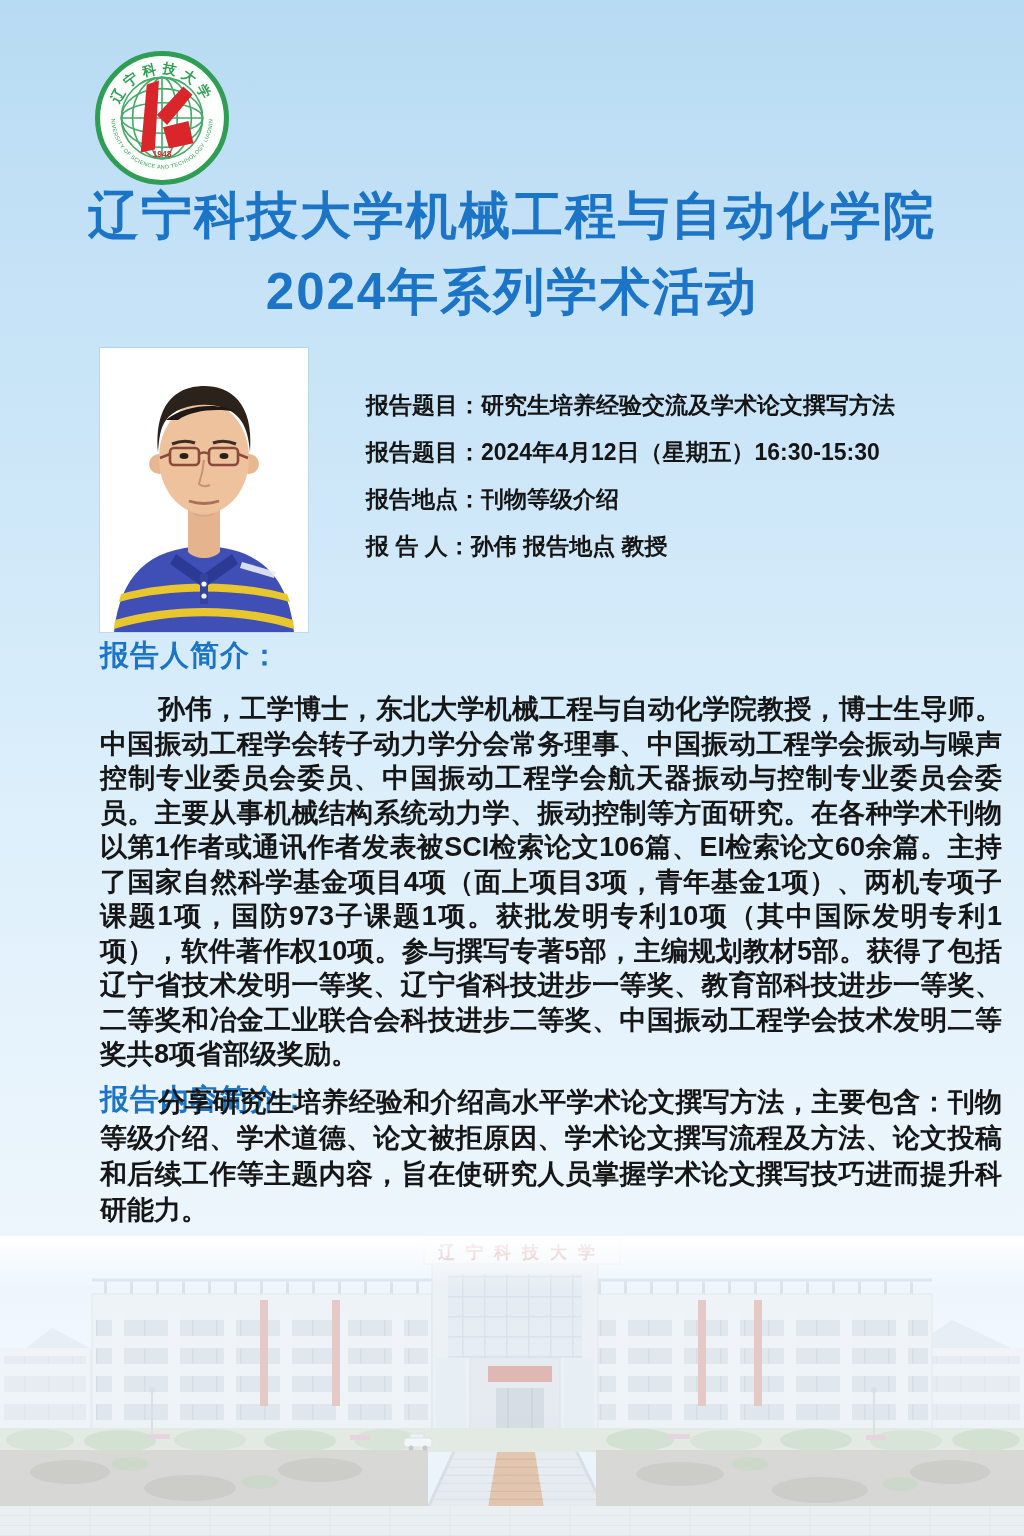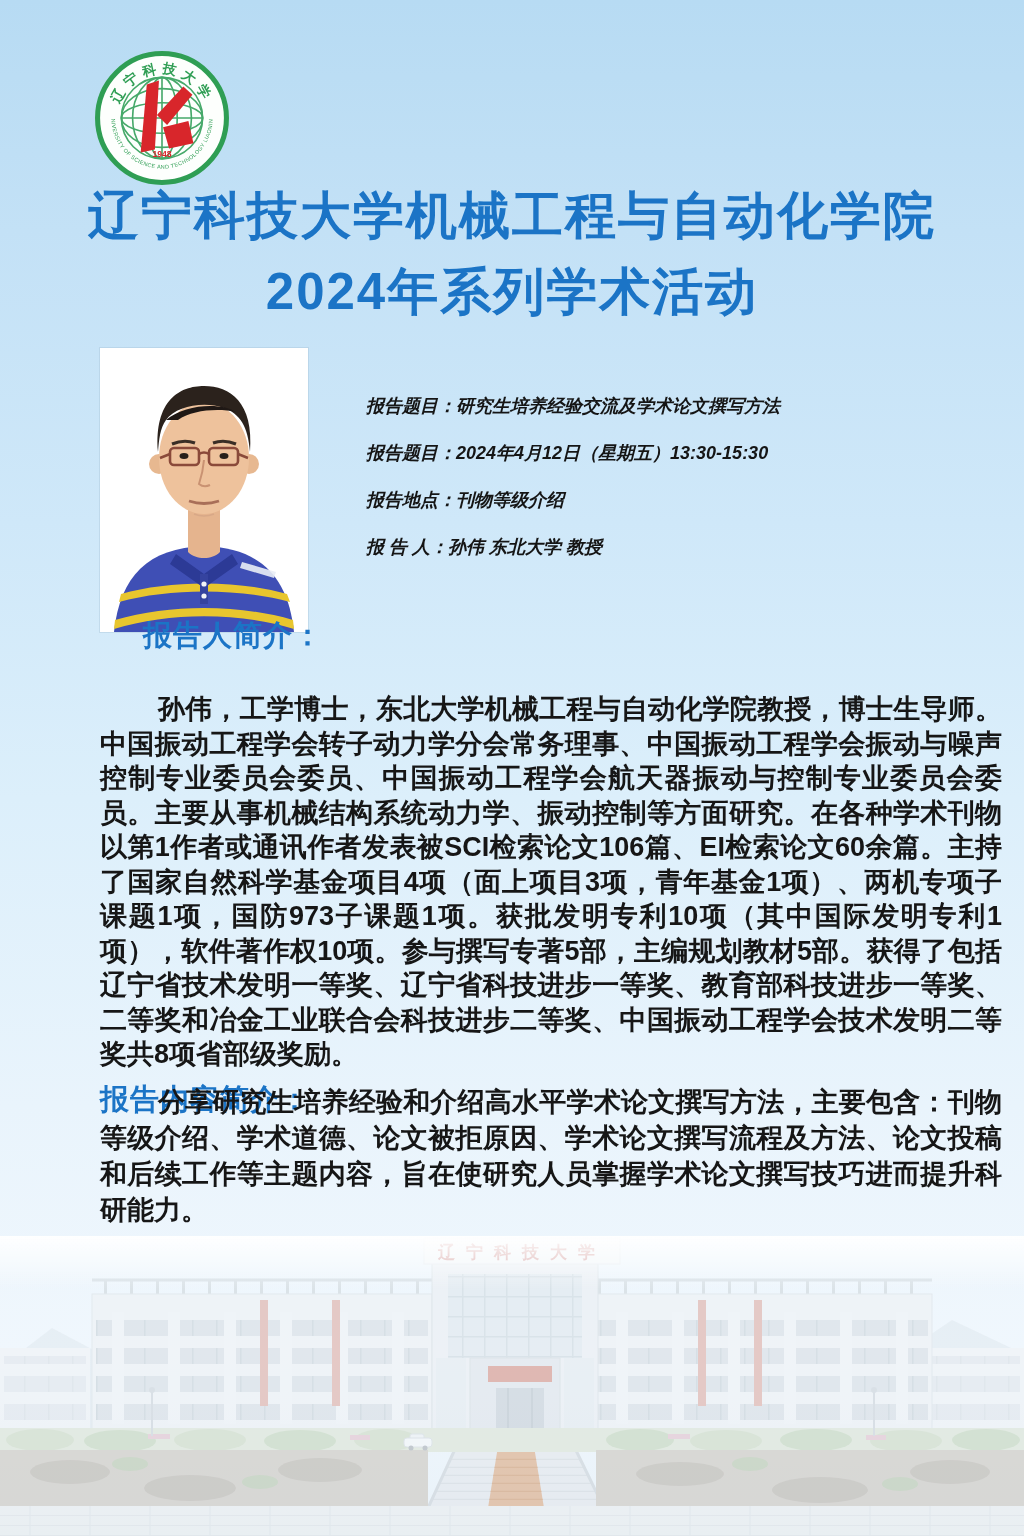--- a/index.html
+++ b/index.html
@@ -6,24 +6,24 @@
   .poster{
     position:relative;width:1024px;height:1536px;margin:0 auto;overflow:hidden;
     background:linear-gradient(180deg,#b7dbf3 0%,#c3e1f6 15%,#cfe8f9 34%,#dceffb 52%,#e9f4fc 72%,#f0f7fd 88%,#e9f2f9 100%);
     font-family:"Liberation Sans","DejaVu Sans",sans-serif;
   }
   .logo{position:absolute;left:94px;top:50px;width:136px;height:136px;z-index:3;}
   .title{position:absolute;left:0;right:0;top:178px;text-align:center;z-index:3;
     color:#1b74c6;font-weight:bold;font-size:51px;line-height:76px;letter-spacing:2px;}
   .speaker-photo{position:absolute;left:100px;top:348px;width:208px;height:284px;z-index:3;
     box-shadow:0 0 0 1px rgba(160,190,210,.35);}
-  .info{position:absolute;left:366px;top:382px;z-index:3;color:#151515;font-weight:bold;font-size:18px;font-style:italic;}
+  .info{position:absolute;left:366px;top:382px;z-index:3;color:#151515;font-weight:bold;font-size:23px;}
   .info-row{height:47px;display:flex;align-items:center;white-space:pre;}
   .sec-heading{position:absolute;left:100px;z-index:3;color:#1b74c6;font-weight:bold;font-size:29px;letter-spacing:1px;}
-  .bio-heading{top:616px;margin-left:43px;}
+  .bio-heading{top:636px;}
   .content-heading{top:1080px;}
   .para{position:absolute;left:100px;width:902px;z-index:3;color:#161616;font-weight:bold;
     font-size:27px;line-height:34.5px;text-align:justify;text-indent:2.15em;letter-spacing:0;}
   .bio-text{top:692px;}
   .content-text{top:1084px;line-height:36px;}
   .campus{position:absolute;left:0;top:1236px;width:1024px;height:300px;z-index:1;}
 </style>
 </head>
 <body>
 
@@ -245,23 +245,23 @@
       <ellipse cx="124" cy="108" rx="4.5" ry="3" fill="#27201b"></ellipse>
 
       <path d="M104 112 C103 124 101 130 99 136 Q104 140 110 137" stroke="#c99272" stroke-width="2" fill="none"></path>
       <path d="M89 153 Q104 158 119 153" stroke="#a96f58" stroke-width="2.8" fill="none"></path>
       <path d="M94 166 Q104 170 114 166" stroke="#d8a887" stroke-width="1.6" fill="none"></path>
     </svg>
   </div>
 
   <div class="info">
     <div class="info-row"><span>报告题目：</span><span>研究生培养经验交流及学术论文撰写方法</span></div>
-    <div class="info-row"><span>报告题目：</span><span>2024年4月12日（星期五）13:30-15:30</span></div>
+    <div class="info-row"><span>报告题目：</span><span>2024年4月12日（星期五）16:30-15:30</span></div>
     <div class="info-row"><span>报告地点：</span><span>刊物等级介绍</span></div>
-    <div class="info-row"><span>报 告 人：</span><span>孙伟 东北大学 教授</span></div>
+    <div class="info-row"><span>报 告 人：</span><span>孙伟 报告地点 教授</span></div>
   </div>
 
   <div class="sec-heading bio-heading">报告人简介：</div>
   <div class="para bio-text">孙伟，工学博士，东北大学机械工程与自动化学院教授，博士生导师。中国振动工程学会转子动力学分会常务理事、中国振动工程学会振动与噪声控制专业委员会委员、中国振动工程学会航天器振动与控制专业委员会委员。主要从事机械结构系统动力学、振动控制等方面研究。在各种学术刊物以第1作者或通讯作者发表被SCI检索论文106篇、EI检索论文60余篇。主持了国家自然科学基金项目4项（面上项目3项，青年基金1项）、两机专项子课题1项，国防973子课题1项。获批发明专利10项（其中国际发明专利1项），软件著作权10项。参与撰写专著5部，主编规划教材5部。获得了包括辽宁省技术发明一等奖、辽宁省科技进步一等奖、教育部科技进步一等奖、二等奖和冶金工业联合会科技进步二等奖、中国振动工程学会技术发明二等奖共8项省部级奖励。</div>
 
   <div class="sec-heading content-heading">报告内容简介：</div>
   <div class="para content-text">分享研究生培养经验和介绍高水平学术论文撰写方法，主要包含：刊物等级介绍、学术道德、论文被拒原因、学术论文撰写流程及方法、论文投稿和后续工作等主题内容，旨在使研究人员掌握学术论文撰写技巧进而提升科研能力。</div>
 
 </div>
 

